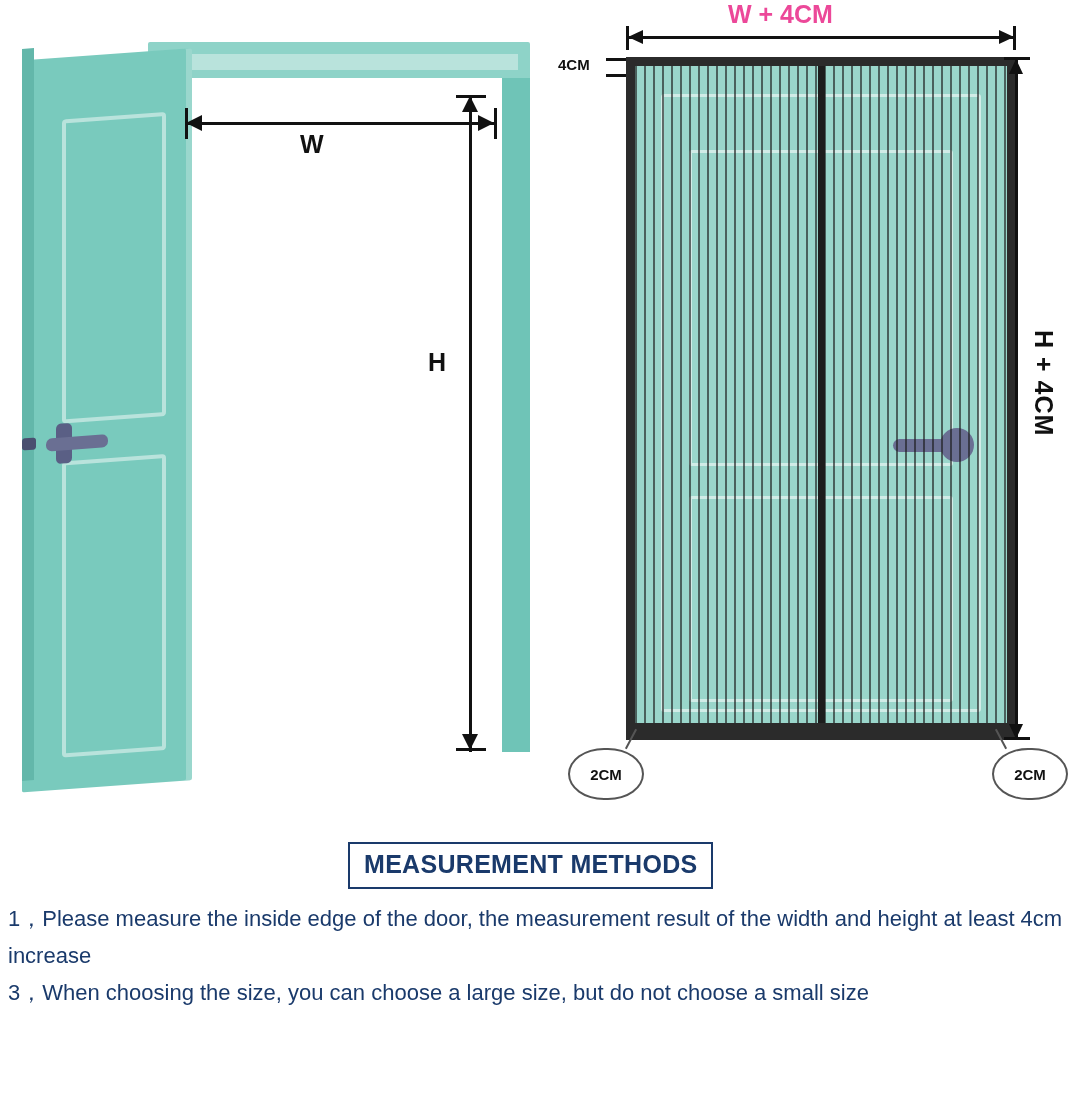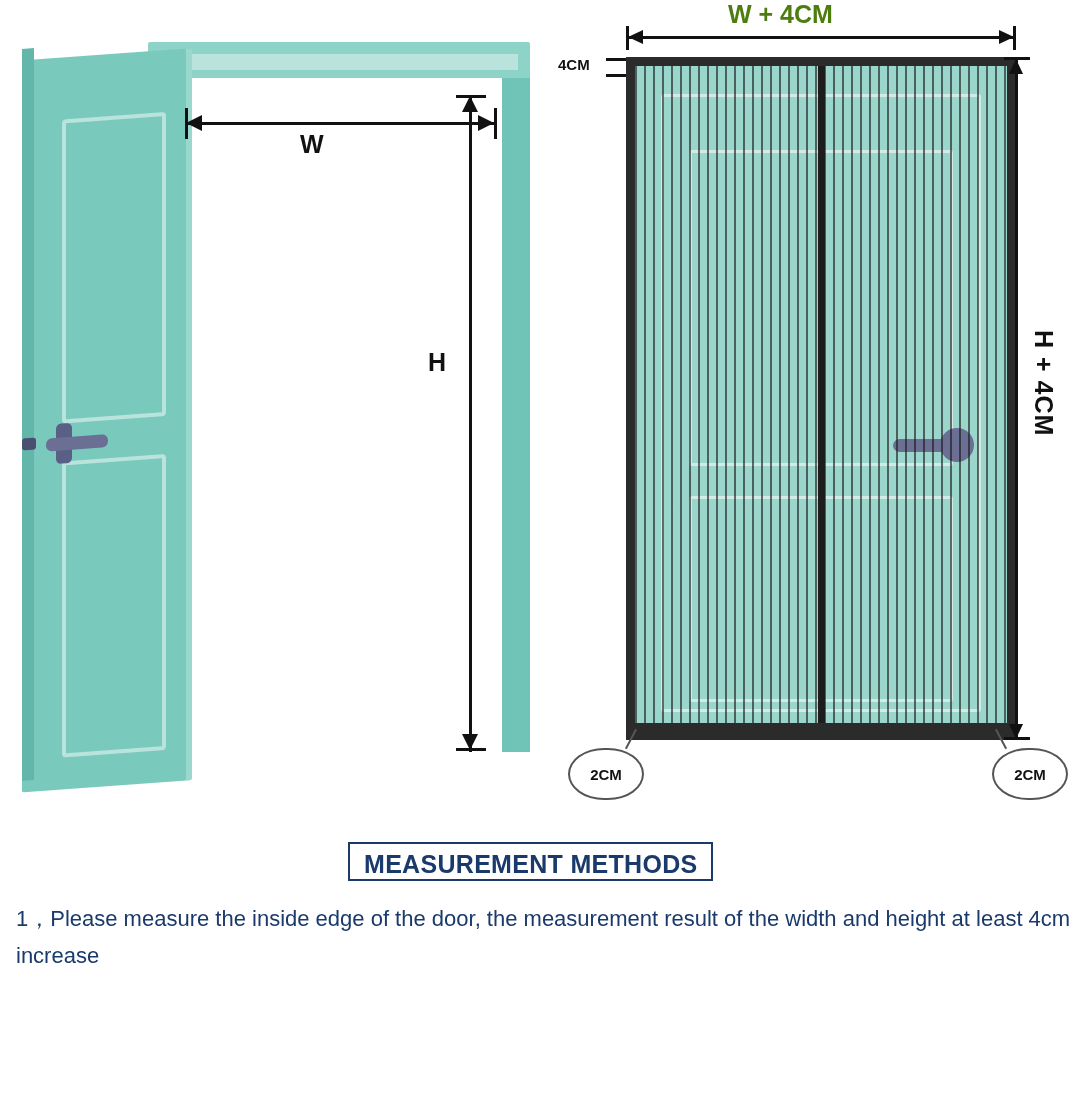--- a/index.html
+++ b/index.html
@@ -267,21 +267,21 @@
   }
   .td-ah-r {
     position: absolute; left: 459px; top: 30px;
     width:0;height:0;
     border-top: 7px solid transparent; border-bottom: 7px solid transparent;
     border-left: 15px solid #111;
   }
   .label-w4 {
     position: absolute;
     left: 188px; top: 0px;
-    font-size: 25px; font-weight: bold; color:#4d7c0f;
+    font-size: 25px; font-weight: bold; color:#ec4899;
   }
   .right-dim-line {
     position: absolute;
     left: 475px; top: 57px;
     width: 3px; height: 683px;
     background: #111;
   }
   .rd-cap-t { position: absolute; left: 464px; top: 57px; width: 26px; height: 3px; background:#111; }
   .rd-cap-b { position: absolute; left: 464px; top: 737px; width: 26px; height: 3px; background:#111; }
   .rd-ah-t {
@@ -329,35 +329,34 @@
     width: 2px; height: 22px;
     background: #555;
   }
   .tail-left { left: 90px; top: 728px; transform: rotate(28deg); }
   .tail-right { left: 460px; top: 728px; transform: rotate(-28deg); }
 
   
   .title-box {
     position: absolute;
     left: 348px; top: 842px;
-    padding: 6px 14px 0 14px;
+    padding: 6px 14px 8px 14px;
     border: 2px solid #1a3a6b;
     color: #1a3a6b;
     font-size: 25px;
     font-weight: bold;
     letter-spacing: 0.3px;
   }
   .text-block {
     position: absolute;
     left: 8px; top: 900px;
     width: 1065px;
     color: #1a3a6b;
     font-size: 22px;
     line-height: 37px;
-    margin-left: 8px;
   }
   .text-block p { margin: 0; }
   .line-small { font-size: 20px; }
 </style>
 </head>
 <body>
 
 <div class="stage">
 
   <div class="diagram">
@@ -431,15 +430,16 @@
       <div class="bubble bubble-left">2CM</div>
       <div class="bubble-tail tail-right"></div>
       <div class="bubble bubble-right">2CM</div>
     </div>
   </div>
 
   <div class="title-box">MEASUREMENT METHODS</div>
 
   <div class="text-block">
     <p>1，Please measure the inside edge of the door, the measurement result of the width and height at least 4cm increase</p>
+    <p>3，When choosing the size, you can choose a large size, but do not choose a small size</p>
   </div>
 
 </div>
 
 </body></html>

